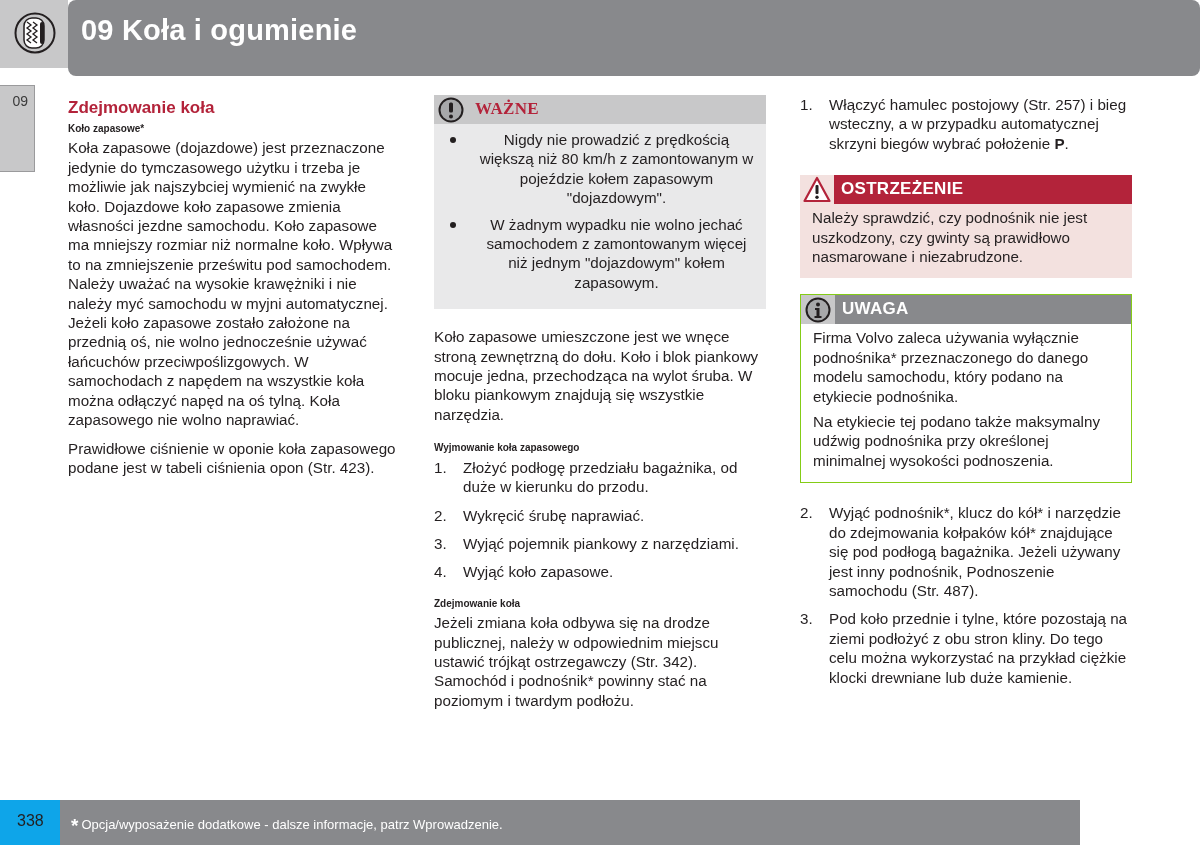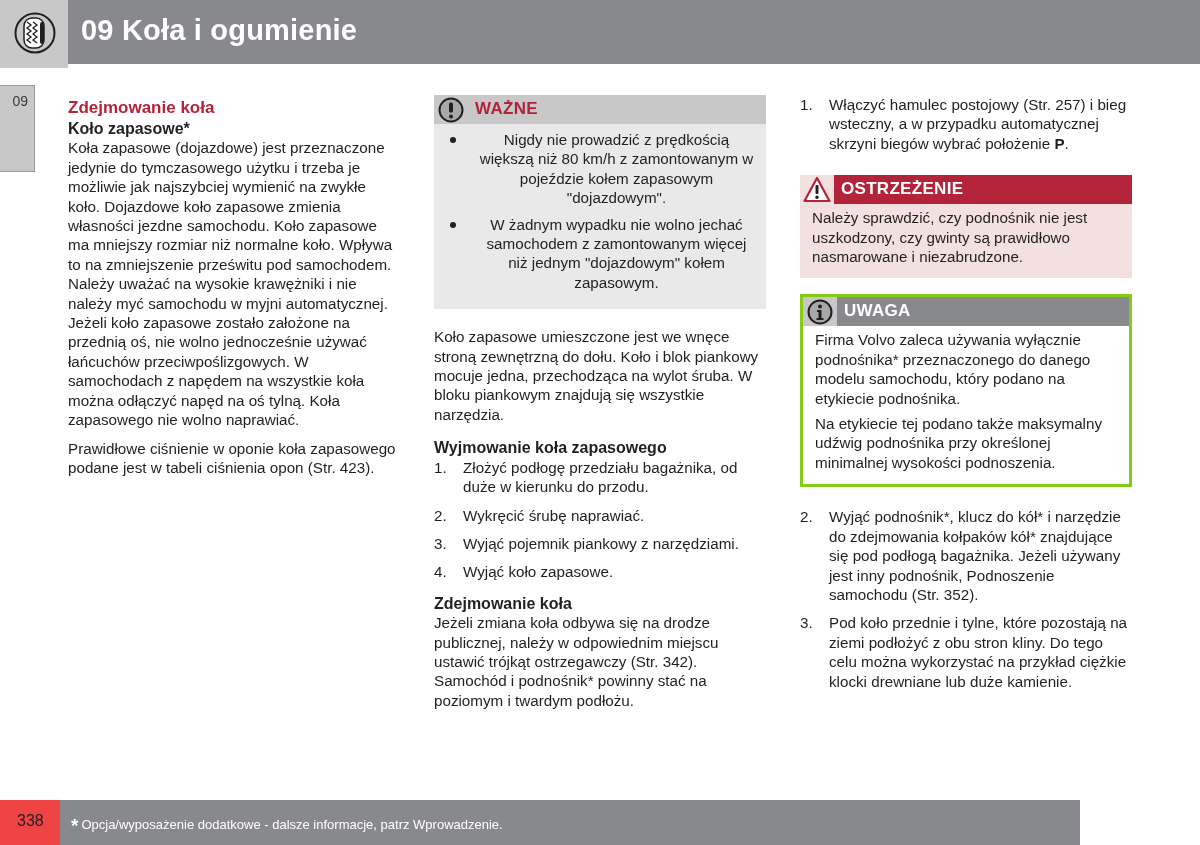--- a/index.html
+++ b/index.html
@@ -1,69 +1,69 @@
 <!DOCTYPE html>
 <html><head>
   <meta charset="utf-8">
   <style>
     * { box-sizing: border-box; margin: 0; padding: 0; }
     html, body { width: 1200px; height: 845px; background: #ffffff; overflow: hidden; }
     body { position: relative; font-family: "Liberation Sans", sans-serif; color: #231f20; }
 
     .header { position: absolute; left: 0; top: 0; width: 1200px; height: 68px; }
     .header-icon-box { position: absolute; left: 0; top: 0; width: 68px; height: 68px; background: #c8c8c9; }
-    .header-title-box { position: absolute; left: 68px; top: 0; width: 1132px; height: 64px; background: #88898c; }
+    .header-title-box { position: absolute; left: 68px; top: 0; width: 1132px; height: 76px; background: #88898c; border-radius: 8px; }
     .header-title { position: absolute; left: 13px; top: 14px; color: #ffffff; font-size: 29px; font-weight: bold; letter-spacing: 0.2px; }
     .tire-icon { position: absolute; left: 14px; top: 12px; width: 42px; height: 42px; }
 
     .side-tab { position: absolute; left: 0; top: 85px; width: 35px; height: 87px; background: #c8c8c9; border: 1px solid #9a9a9c; border-left: none; }
     .side-tab-label { position: absolute; right: 6px; top: 7px; font-size: 14px; color: #3a3a3a; }
 
     .col { position: absolute; top: 95px; font-size: 15.2px; line-height: 19.4px; color: #231f20; }
     .col1 { left: 68px; width: 330px; }
     .col2 { left: 434px; width: 332px; }
     .col3 { left: 800px; width: 332px; }
 
     .h-red { color: #b3233a; font-size: 17px; font-weight: bold; margin-top: 2px; line-height: 22px; }
     .intro { font-style: italic; margin-bottom: 10px; }
-    .h-bold { font-weight: bold; font-size: 16px; }
+    .h-bold { font-weight: bold; font-size: 10px; }
     p.para { margin-bottom: 9px; }
 
     .numlist { list-style: none; }
     .numlist li { position: relative; padding-left: 29px; margin-bottom: 9px; }
     .numlist li .num { position: absolute; left: 0; top: 0; }
 
     .box { margin-bottom: 14px; }
     .box-head { position: relative; height: 29px; }
     .box-head .label { position: absolute; left: 41px; top: 4px; font-weight: bold; font-size: 17px; letter-spacing: 0.3px; }
     .box-head .bicon { position: absolute; left: 4px; top: 2px; width: 26px; height: 26px; }
 
     .box-wazne { background: #e9e9ea; margin-bottom: 18px; }
     .box-wazne .box-head { background: #c8c8c9; }
-    .box-wazne .label { color: #b3233a; }
+    .box-wazne .label { color: #b3233a; font-family: Liberation Serif, serif; }
     .box-wazne .box-body { padding: 6px 8px 10px 12px; text-align: center; }
     .bullets { list-style: none; }
     .bullets li { position: relative; padding-left: 29px; margin-bottom: 7px; }
     .bullets li::before { content: ""; position: absolute; left: 4px; top: 7px; width: 6px; height: 6px; border-radius: 50%; background: #231f20; }
 
     .box-warn { background: #f3e1df; margin-top: 22px; margin-bottom: 16px; }
     .box-warn .box-head { background: #b3233a; }
     .box-warn .label { color: #ffffff; }
     .box-warn .box-body { padding: 4px 20px 12px 12px; }
     .warn-icon-bg { position: absolute; left: 0; top: 0; width: 34px; height: 29px; background: #f3e1df; }
 
-    .box-uwaga { border: 3px solid #84cc16; background: #ffffff; margin-bottom: 20px; }
+    .box-uwaga { border: 1px solid #84cc16; background: #ffffff; margin-bottom: 20px; }
     .box-uwaga .box-head { background: #88898c; }
     .box-uwaga .label { color: #ffffff; }
     .box-uwaga .box-body { padding: 4px 12px 6px 12px; }
     .box-uwaga .box-body p { margin-bottom: 6px; }
     .info-icon-bg { position: absolute; left: 0; top: 0; width: 34px; height: 29px; background: #c8c8c9; }
 
     .footer { position: absolute; left: 0; top: 800px; width: 1200px; height: 45px; }
-    .footer-page-box { position: absolute; left: 0; top: 0; width: 60px; height: 45px; background: #ef4444; }
+    .footer-page-box { position: absolute; left: 0; top: 0; width: 60px; height: 45px; background: #0ea5e9; }
     .footer-page { position: absolute; left: 17px; top: 12px; font-size: 16px; color: #231f20; }
     .footer-note-box { position: absolute; left: 60px; top: 0; width: 1020px; height: 45px; background: #88898c; }
     .footer-note { position: absolute; left: 11px; top: 15px; font-size: 13px; color: #ffffff; }
     .footer-star { font-size: 19px; font-weight: bold; vertical-align: -3px; margin-right: 3px; }
   </style>
 </head>
 <body>
 
 <div class="header">
   <div class="header-icon-box">
@@ -155,21 +155,21 @@
       </svg>
       <span class="label">UWAGA</span>
     </div>
     <div class="box-body">
       <p>Firma Volvo zaleca używania wyłącznie podnośnika* przeznaczonego do danego modelu samochodu, który podano na etykiecie podnośnika.</p>
       <p>Na etykiecie tej podano także maksymalny udźwig podnośnika przy określonej minimalnej wysokości podnoszenia.</p>
     </div>
   </div>
 
   <ol class="numlist">
-    <li><span class="num">2.</span><span>Wyjąć podnośnik*, klucz do kół* i narzędzie do zdejmowania kołpaków kół* znajdujące się pod podłogą bagażnika. Jeżeli używany jest inny podnośnik, Podnoszenie samochodu (Str. 352).</span></li>
+    <li><span class="num">2.</span><span>Wyjąć podnośnik*, klucz do kół* i narzędzie do zdejmowania kołpaków kół* znajdujące się pod podłogą bagażnika. Jeżeli używany jest inny podnośnik, Podnoszenie samochodu (Str. 487).</span></li>
     <li><span class="num">3.</span><span>Pod koło przednie i tylne, które pozostają na ziemi podłożyć z obu stron kliny. Do tego celu można wykorzystać na przykład ciężkie klocki drewniane lub duże kamienie.</span></li>
   </ol>
 </div>
 
 <div class="footer">
   <div class="footer-page-box">
     <span class="footer-page">338</span>
   </div>
   <div class="footer-note-box">
     <span class="footer-note"><span class="footer-star">*</span><span>Opcja/wyposażenie dodatkowe - dalsze informacje, patrz Wprowadzenie.</span></span>

